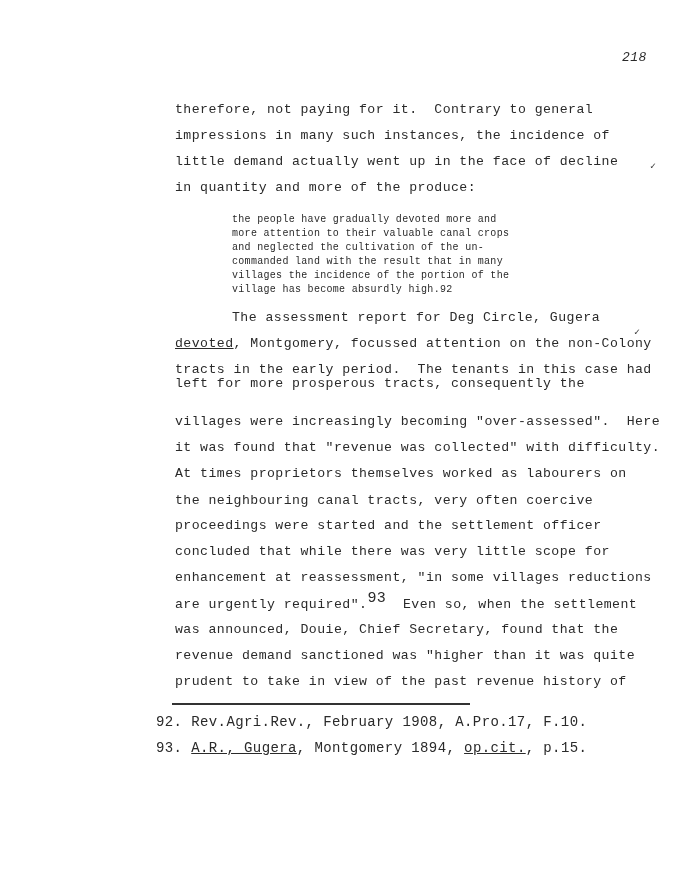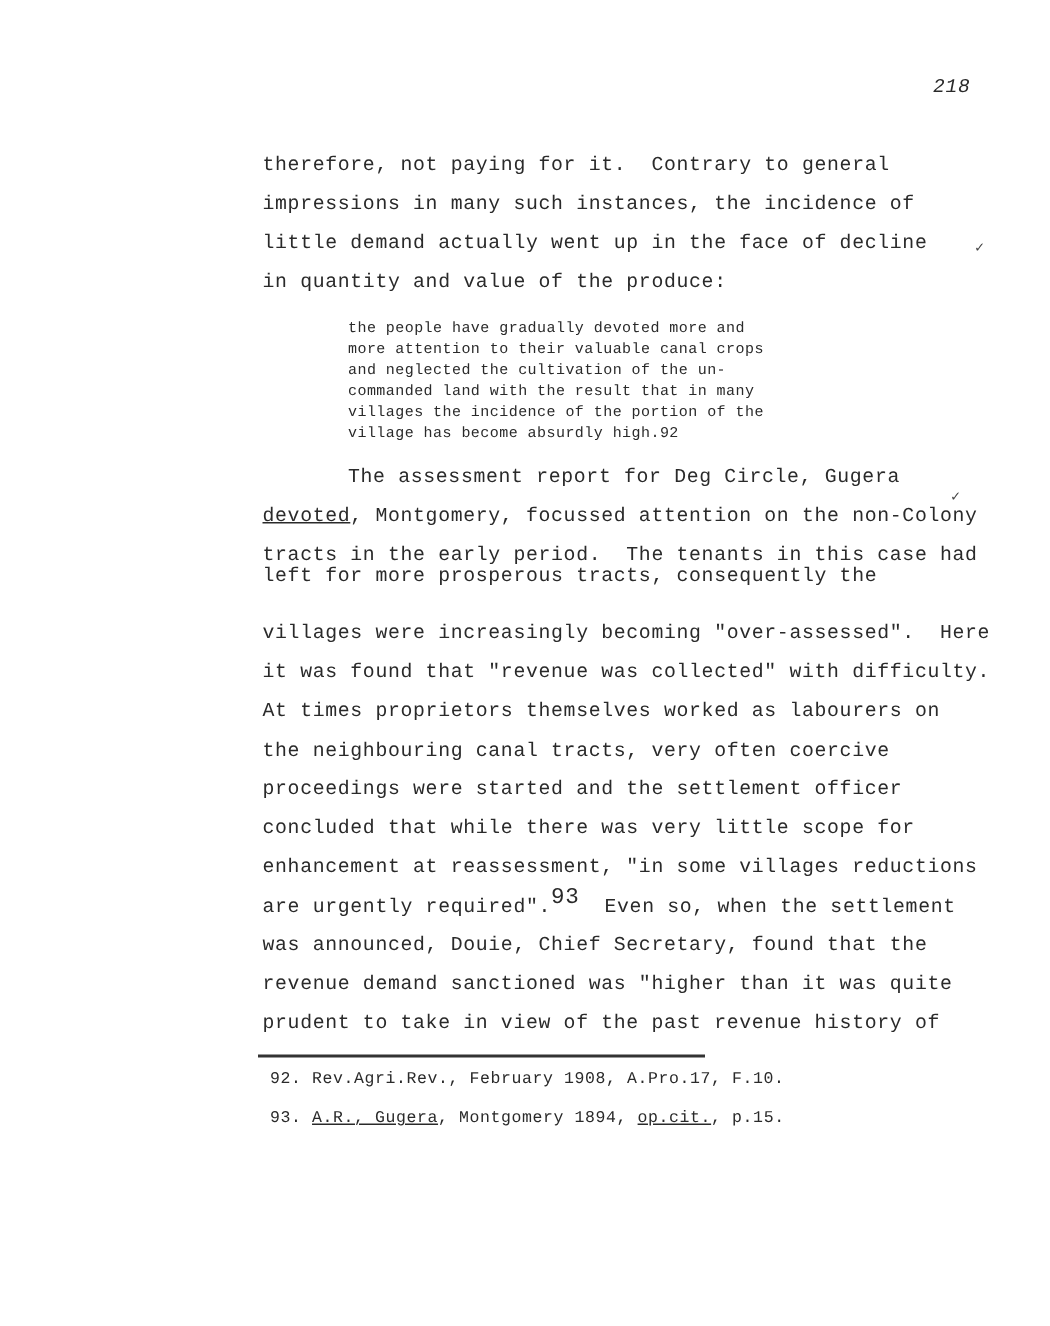--- a/index.html
+++ b/index.html
@@ -23,32 +23,32 @@
     }
     .u { text-decoration: underline; }
     .sup { font-size: 15px; position: relative; top: -6px; }
     .rule {
       position: absolute; left: 172px; top: 703px; width: 298px; height: 2px;
       background: #333;
     }
     .check {
       position: absolute; font-size: 10px; color: #444;
     }
-    .fn { position: absolute; left: 180px; font-size: 11px; white-space: pre; letter-spacing: 0.4px; }
+    .fn { position: absolute; left: 156px; font-size: 14px; white-space: pre; letter-spacing: 0.4px; }
   </style>
 </head>
 <body>
 
 <div class="page-number">218</div>
 
 <div>
   <div class="line" style="top:102px">therefore, not paying for it.  Contrary to general</div>
   <div class="line" style="top:128px">impressions in many such instances, the incidence of</div>
   <div class="line" style="top:154px">little demand actually went up in the face of decline</div>
-  <div class="line" style="top:180px">in quantity and value of the produce:</div>
+  <div class="line" style="top:180px">in quantity and more of the produce:</div>
 </div>
 <span class="check" style="left:650px;top:160px">✓</span>
 
 <div>
   <div class="quote-line" style="top:213px">the people have gradually devoted more and</div>
   <div class="quote-line" style="top:227px">more attention to their valuable canal crops</div>
   <div class="quote-line" style="top:241px">and neglected the cultivation of the un-</div>
   <div class="quote-line" style="top:255px">commanded land with the result that in many</div>
   <div class="quote-line" style="top:269px">villages the incidence of the portion of the</div>
   <div class="quote-line" style="top:283px"><span>village has become absurdly high.</span><span>92</span></div>

